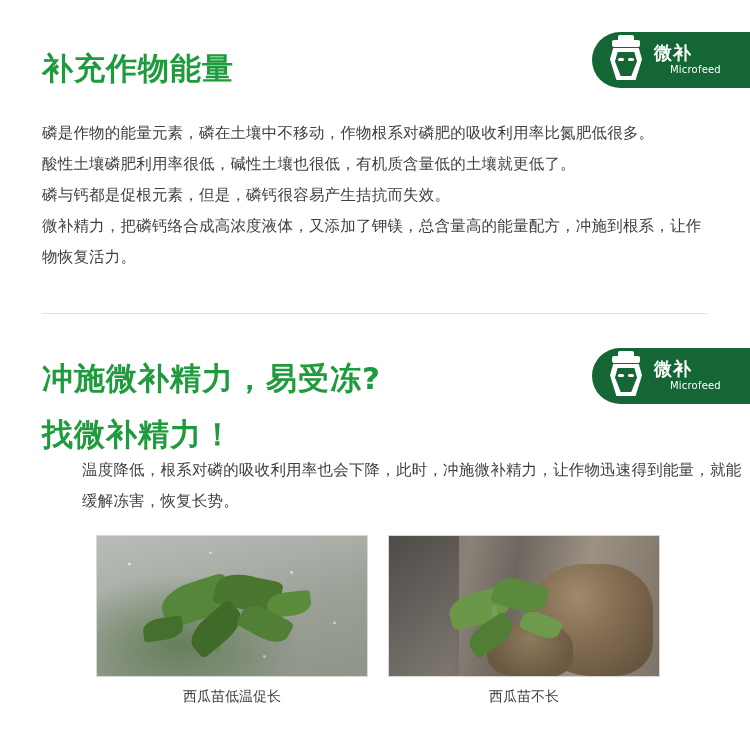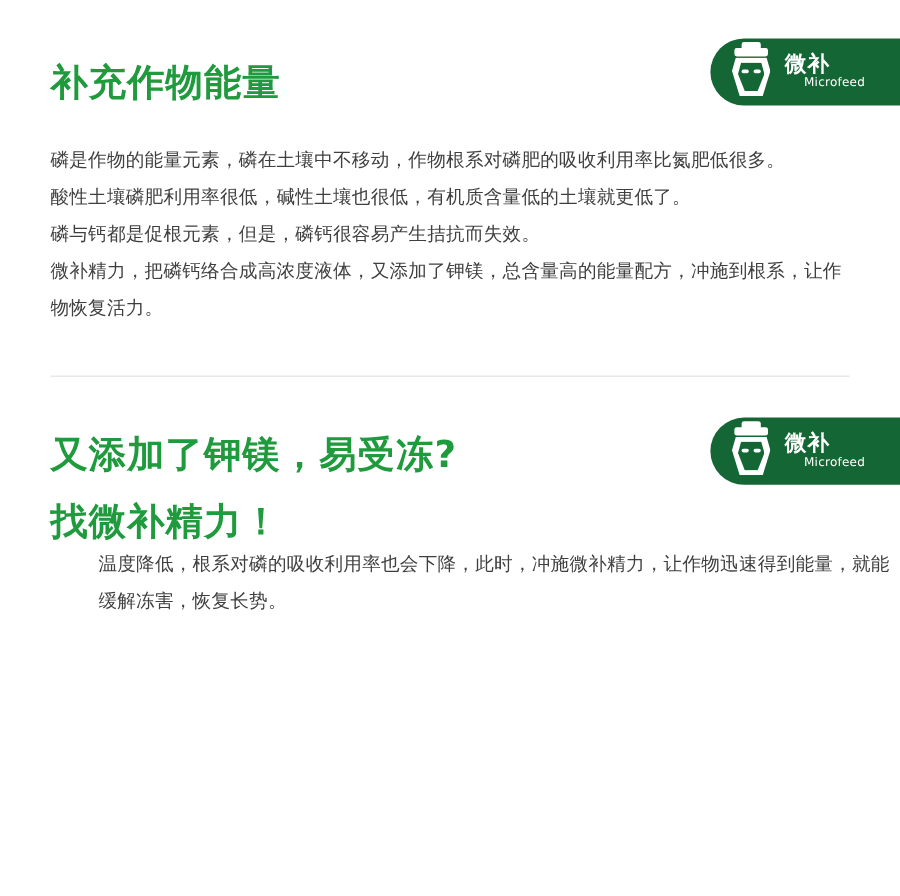--- a/index.html
+++ b/index.html
@@ -266,25 +266,52 @@
         <div class="hat"></div>
         <div class="head"></div>
         <div class="face"></div>
       </div>
       <div class="brand-text">
         <span class="brand-cn">微补</span>
         <span class="brand-en">Microfeed</span>
       </div>
     </div>
 
-    <div class="heading" style="top:38px;">又添加了钾镁，易受冻?</div>
+    <div class="heading" style="top:38px;">冲施微补精力，易受冻?</div>
     <div class="heading" style="top:94px;">找微补精力！</div>
 
     <div class="body-text" style="top:135px;margin-left:40px;">温度降低，根系对磷的吸收利用率也会下降，此时，冲施微补精力，让作物迅速得到能量，就能缓解冻害，恢复长势。</div>
   </div>
 
   <div class="photo-row">
 
-
+    <div class="photo-card">
+      <div class="photo ph1">
+
+        <div class="specks"></div>
+        <div class="leaf l1"></div>
+        <div class="leaf l2"></div>
+        <div class="leaf l6"></div>
+        <div class="stem"></div>
+        <div class="leaf l3"></div>
+        <div class="leaf l4"></div>
+        <div class="leaf l5"></div>
+      </div>
+      <div class="photo-caption">西瓜苗低温促长</div>
+    </div>
+
+    <div class="photo-card">
+      <div class="photo ph2">
+        <div class="film"></div>
+        <div class="soil"></div>
+        <div class="soil2"></div>
+        <div class="leaf m1"></div>
+        <div class="leaf m2"></div>
+        <div class="stem"></div>
+        <div class="leaf m3"></div>
+        <div class="leaf m4"></div>
+      </div>
+      <div class="photo-caption">西瓜苗不长</div>
+    </div>
 
   </div>
 
 </div>
 
 </body></html>

